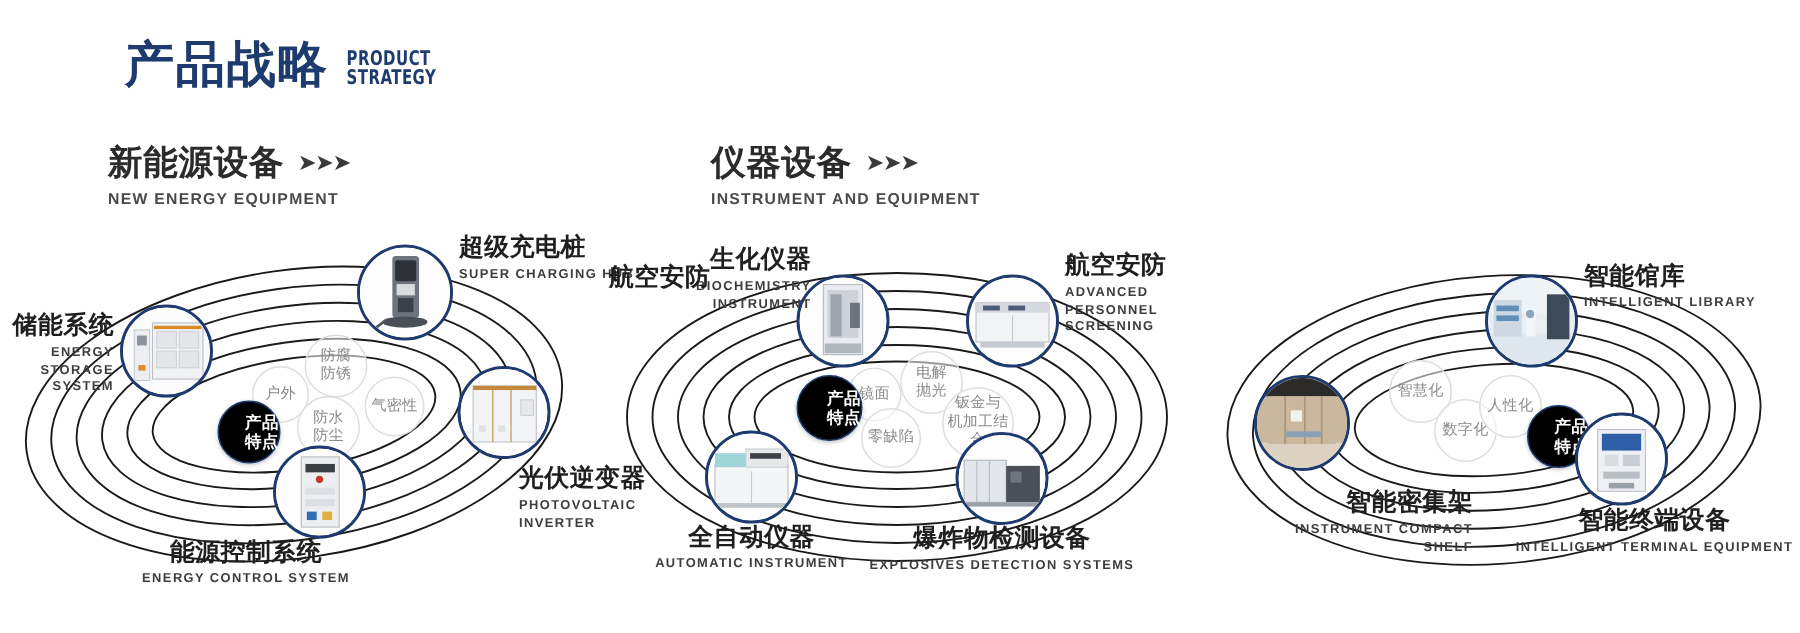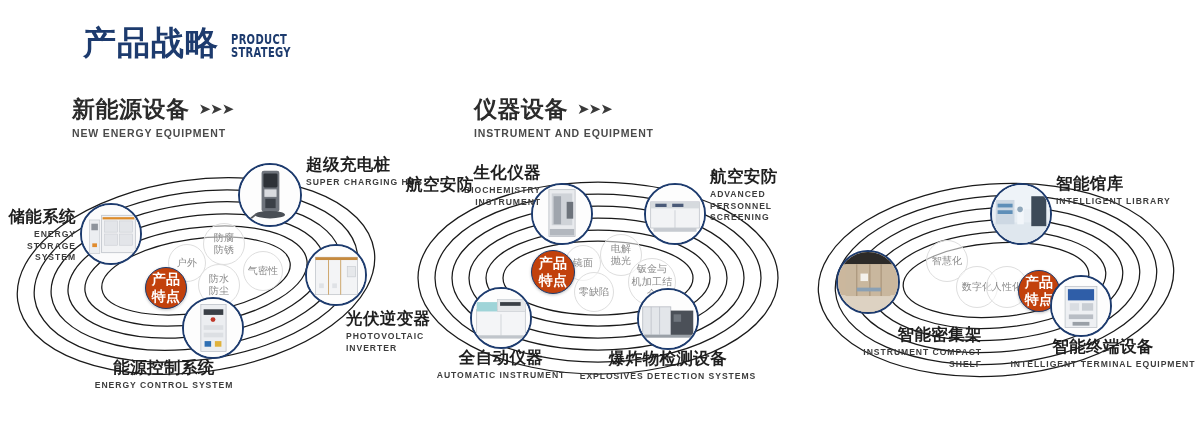--- a/index.html
+++ b/index.html
@@ -58,23 +58,23 @@
             line-height:1.35;margin-top:2px;font-family:"Liberation Sans",sans-serif;}
   .nlab.r{text-align:right;}
   .nlab.c{text-align:center;}
 
   
   .bub{position:absolute;border-radius:50%;border:1px solid #dedede;
        background:rgba(255,255,255,.55);display:flex;align-items:center;
        justify-content:center;text-align:center;color:#8a8a8a;
        font-size:10px;line-height:1.25;letter-spacing:.2px;box-sizing:border-box;
        font-family:"DejaVu Sans","Liberation Sans",sans-serif;}
-  .bub.core{background:#c2410c;border-color:#1d3b6e;color:#fff;font-weight:bold;
-            font-size:14px;line-height:1.2;letter-spacing:.3px;
-            box-shadow:0 1px 3px rgba(0,0,0,.25);}
+  .bub.core{background:#000000;border-color:#1d3b6e;color:#fff;font-weight:bold;
+            font-size:11px;line-height:1.2;letter-spacing:.3px;
+            box-shadow:0 1px 3px rgba(0,0,0,.25);justify-content:flex-end;}
 </style>
 </head>
 <body>
 
 <div class="page">
 
   <div class="hdr">
     <div class="hdr-cn">产品战略</div>
     <div class="hdr-en">
       <div>PRODUCT</div>
@@ -294,21 +294,21 @@
         <ellipse cx="196" cy="130" rx="93" ry="37" transform="rotate(-4 196 130)"></ellipse>
       </g>
     </svg>
 
     <div class="bub" style="left:126px;top:90px;width:42px;height:42px;">
         <span>智慧化</span>
       </div>
     <div class="bub" style="left:156px;top:116px;width:42px;height:42px;">
         <span>数字化</span>
       </div>
-    <div class="bub" style="left:186px;top:116px;width:42px;height:42px;">
+    <div class="bub" style="left:186px;top:100px;width:42px;height:42px;">
         <span>人性化</span>
       </div>
     <div class="bub core" style="left:218px;top:120px;width:42px;height:42px;">
       <span><span>产品</span><br><span>特点</span></span>
     </div>
 
     <div class="node" style="left:190px;top:33px;width:62px;height:62px;">
       <svg class="ph" viewBox="0 0 62 62">
           <rect width="62" height="62" fill="#e8eef4"></rect>
         <rect x="0" y="0" width="62" height="26" fill="#eef3f8"></rect>

